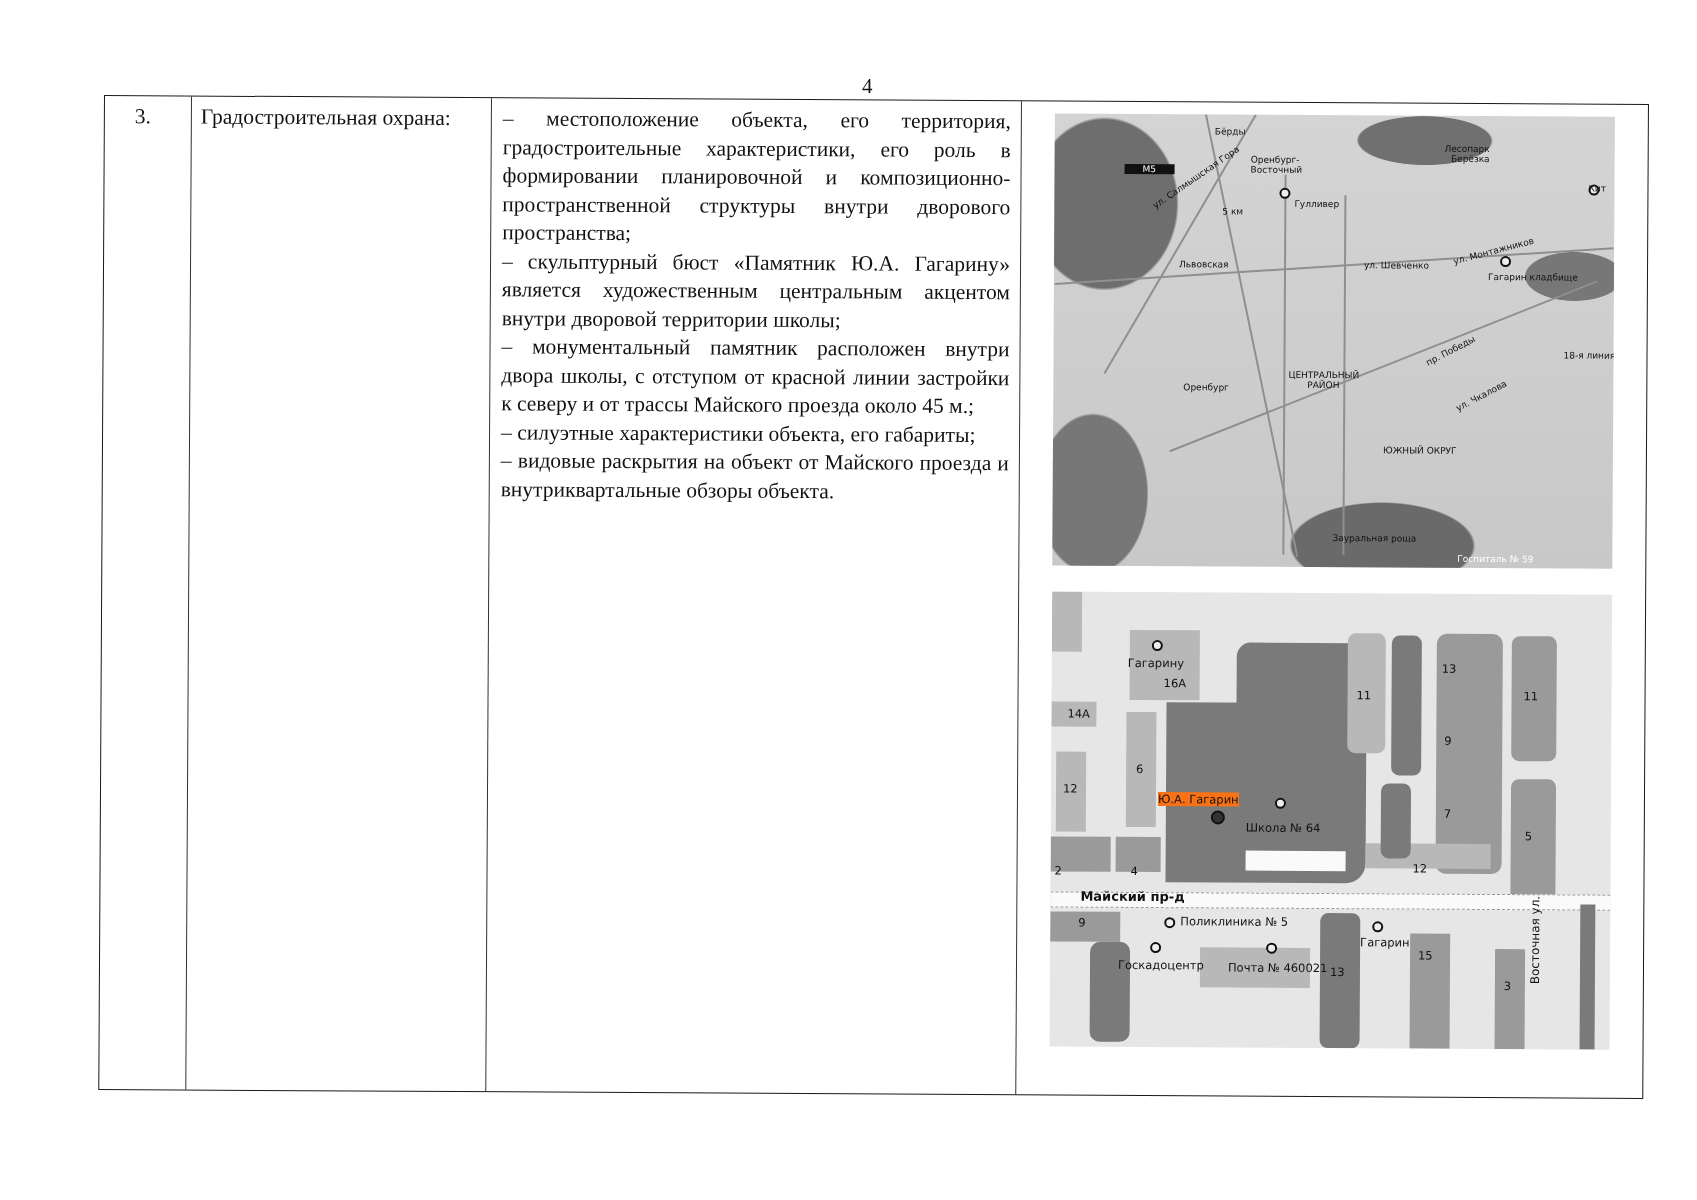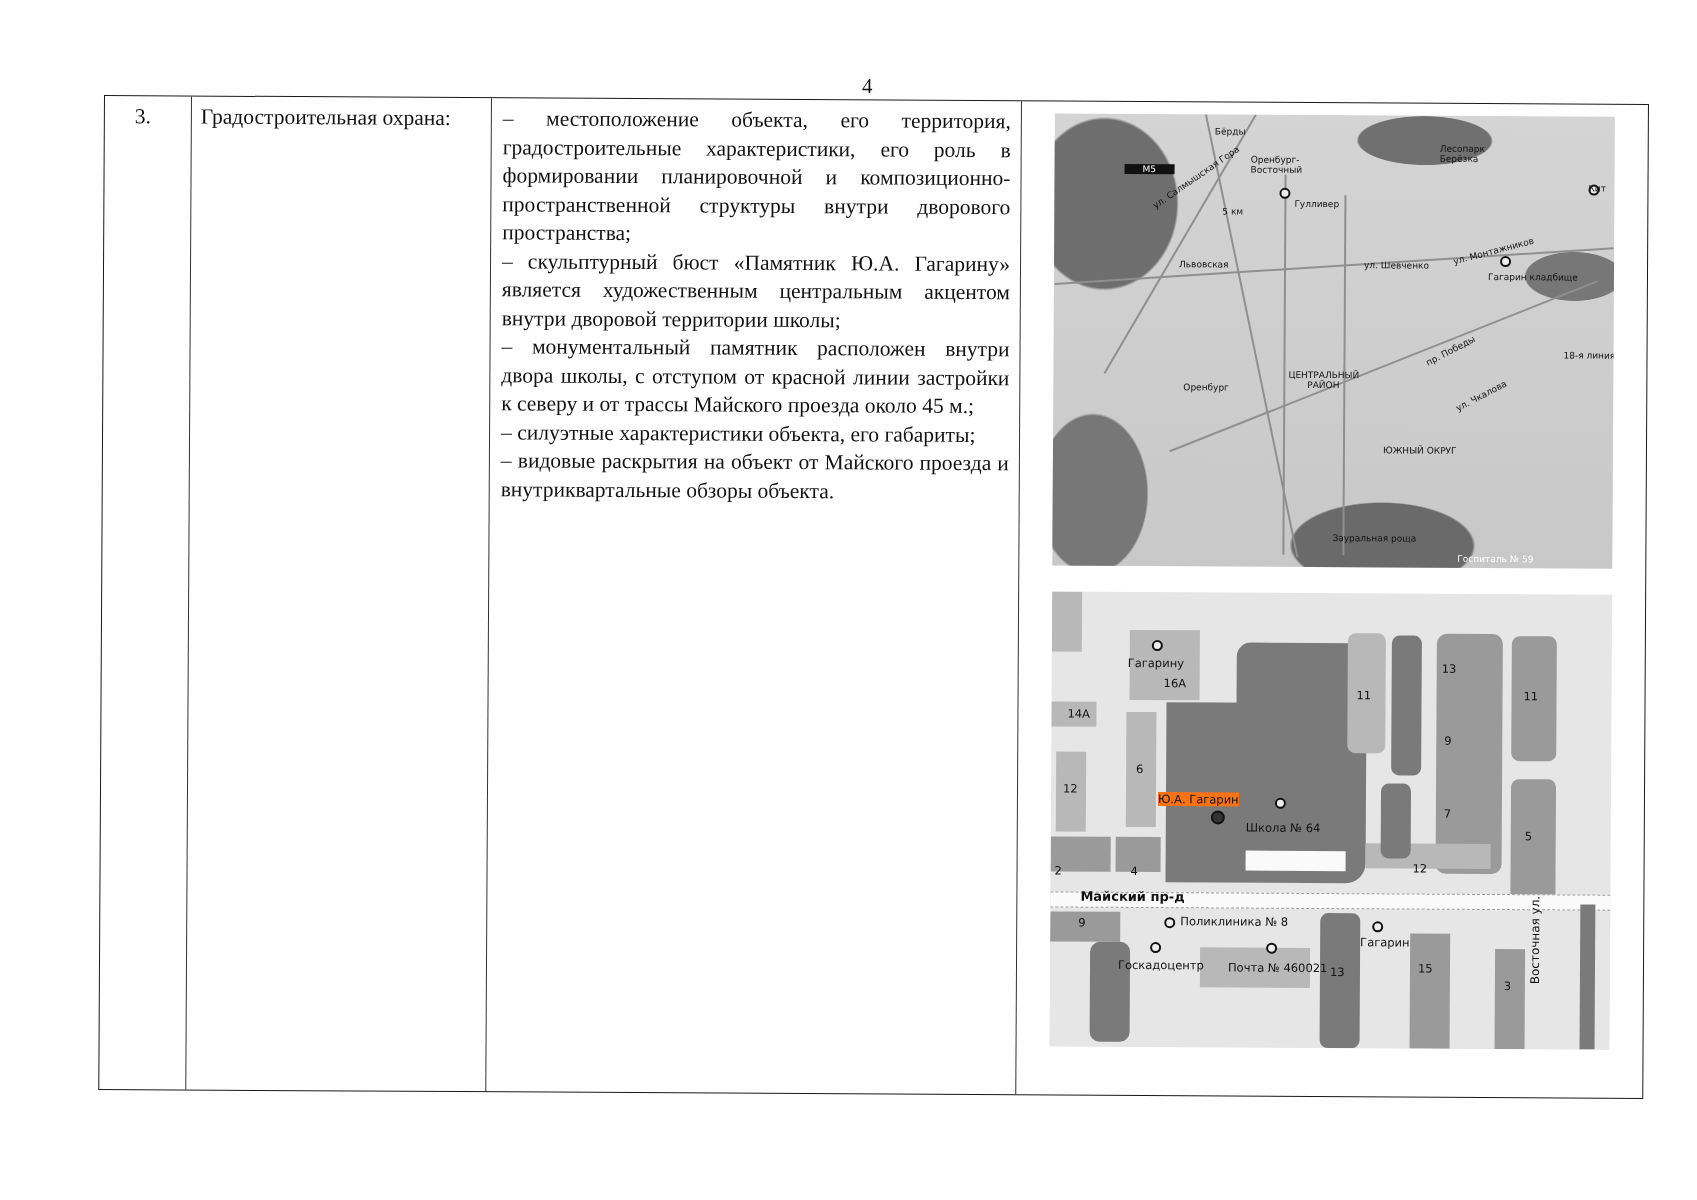--- a/index.html
+++ b/index.html
@@ -70,21 +70,21 @@
     <span class="poi" style="left:225px;top:73px"></span>
     <span class="lbl" style="left:240px;top:84px">Гулливер</span>
     <span class="lbl" style="left:168px;top:92px">5 км</span>
     <span class="lbl" style="left:125px;top:145px">Львовская</span>
     <span class="lbl" style="left:310px;top:145px">ул. Шевченко</span>
     <span class="lbl" style="left:398px;top:130px;transform:rotate(-15deg)">ул. Монтажников</span>
     <span class="poi" style="left:446px;top:140px"></span>
     <span class="lbl" style="left:434px;top:156px">Гагарин кладбище</span>
     <span class="poi" style="left:534px;top:68px"></span>
     <span class="lbl" style="left:534px;top:67px">Кит</span>
-    <span class="lbl" style="left:385px;top:28px;width:50px;white-space:normal;text-align:left">Лесопарк Берёзка</span>
+    <span class="lbl" style="left:385px;top:28px;width:50px;white-space:normal;text-align:right">Лесопарк Берёзка</span>
     <span class="lbl" style="left:130px;top:268px">Оренбург</span>
     <span class="lbl" style="left:235px;top:255px;width:70px;white-space:normal;text-align:center">ЦЕНТРАЛЬНЫЙ РАЙОН</span>
     <span class="lbl" style="left:330px;top:330px">ЮЖНЫЙ ОКРУГ</span>
     <span class="lbl" style="left:280px;top:418px">Зауральная роща</span>
     <span class="lbl" style="left:370px;top:230px;transform:rotate(-28deg)">пр. Победы</span>
     <span class="lbl" style="left:400px;top:275px;transform:rotate(-28deg)">ул. Чкалова</span>
     <span class="lbl" style="left:510px;top:234px">18-я линия</span>
     <span class="lbl" style="left:405px;top:438px;color:#fff">Госпиталь № 59</span>
   </div>
 
@@ -132,25 +132,25 @@
     <span class="lbl-b" style="left:393px;top:140px">9</span>
     <span class="lbl-b" style="left:393px;top:213px">7</span>
     <span class="lbl-b" style="left:472px;top:95px">11</span>
     <span class="lbl-b" style="left:474px;top:235px">5</span>
     <span class="lbl-b" style="left:362px;top:268px">12</span>
     <span class="lbl-b" style="left:4px;top:272px">2</span>
     <span class="lbl-b" style="left:80px;top:272px">4</span>
     <span class="lbl-b" style="left:30px;top:297px;font-size:13px;font-weight:bold">Майский пр-д</span>
     <span class="lbl-b" style="left:28px;top:324px">9</span>
     <span class="poi" style="left:114px;top:325px"></span>
-    <span class="lbl-b" style="left:130px;top:322px">Поликлиника № 8</span>
+    <span class="lbl-b" style="left:130px;top:322px">Поликлиника № 5</span>
     <span class="poi" style="left:100px;top:350px"></span>
     <span class="lbl-b" style="left:68px;top:366px">Госкадоцентр</span>
     <span class="poi" style="left:216px;top:350px"></span>
     <span class="lbl-b" style="left:178px;top:368px">Почта № 460021</span>
     <span class="lbl-b" style="left:280px;top:372px">13</span>
     <span class="poi" style="left:322px;top:328px"></span>
     <span class="lbl-b" style="left:310px;top:342px">Гагарин</span>
-    <span class="lbl-b" style="left:368px;top:368px">15</span>
+    <span class="lbl-b" style="left:368px;top:355px">15</span>
     <span class="lbl-b" style="left:454px;top:385px">3</span>
     <span class="lbl-b" style="left:478px;top:390px;transform:rotate(-90deg);transform-origin:left top;font-size:12px">Восточная ул.</span>
   </div>
 </div>
 
 </body></html>

